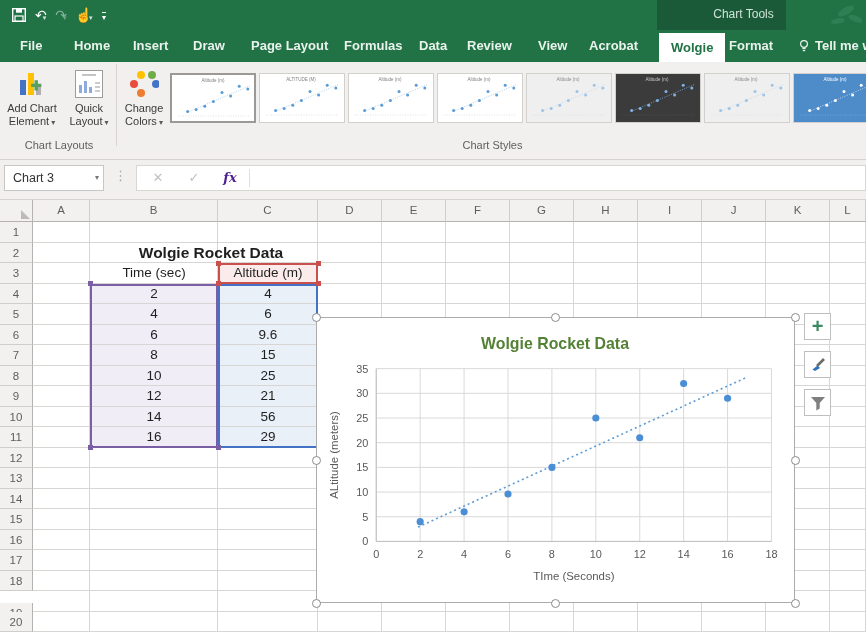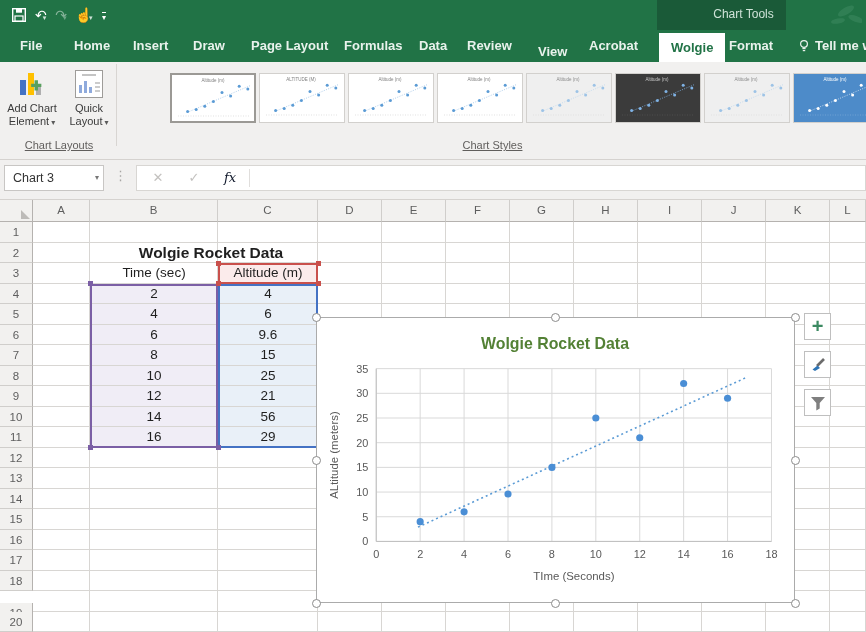--- a/index.html
+++ b/index.html
@@ -24,21 +24,21 @@
   .tab{position:absolute;top:30px;height:32px;line-height:32px;color:#E9F2EC;font-size:13px;
        padding:0 12px;cursor:default;white-space:nowrap;z-index:2;font-weight:bold;}
   .tab.active{background:#fff;color:#217346;top:33px;height:29px;line-height:29px;z-index:3;}
   .tab .bulb{margin-right:5px;vertical-align:-2px;}
   
   .ribbon{position:absolute;left:0;top:62px;width:866px;height:98px;background:#F1F0EF;border-bottom:1px solid #D5D2CF;box-sizing:border-box;}
   .big-btn{position:absolute;top:66px;height:86px;display:flex;flex-direction:column;align-items:center;padding-top:3px;box-sizing:border-box;}
   .big-btn .lbl{font-size:11px;line-height:13px;color:#3B3B3B;text-align:center;margin-top:3px;}
   .dd{font-size:8px;color:#5A5A5A;margin-left:2px;}
   .grp-divider{position:absolute;left:116px;top:64px;width:1px;height:82px;background:#D8D5D2;}
-  .grp-label{position:absolute;top:139px;font-size:11px;color:#605E5C;text-align:center;text-decoration:underline;}
+  .grp-label{position:absolute;top:139px;font-size:11px;color:#605E5C;text-align:center;}
   .thumb{position:absolute;top:73px;width:86px;height:50px;background:#fff;border:1px solid #D2D0CD;box-sizing:border-box;}
   .thumb.sel{border:2px solid #9B9995;}
   
   .fbar{position:absolute;left:0;top:160px;width:866px;height:40px;background:#F1F0EF;border-bottom:1px solid #D5D2CF;box-sizing:border-box;}
   .name-box{position:absolute;left:4px;top:165px;width:100px;height:26px;background:#fff;border:1px solid #C8C6C4;box-sizing:border-box;
        font-size:12.5px;color:#333;line-height:24px;padding-left:8px;}
   .name-dd{position:absolute;right:4px;top:0;font-size:8px;color:#777;line-height:24px;}
   .nb-dots{position:absolute;left:114px;top:168px;color:#A8A6A4;font-size:13px;letter-spacing:0;}
   .fx-strip{position:absolute;left:136px;top:165px;right:0;height:26px;background:#fff;border:1px solid #D8D6D3;box-sizing:border-box;}
   .fx-btn{position:absolute;top:0;height:24px;line-height:24px;text-align:center;width:26px;font-size:13px;}
@@ -97,21 +97,21 @@
   <div class="tabrow"></div>
   <div id="tabs-host">
       <span class="tab" style="left: 8px;"><span>File</span></span>
       <span class="tab" style="left: 62px;"><span>Home</span></span>
       <span class="tab" style="left: 121px;"><span>Insert</span></span>
       <span class="tab" style="left: 181px;"><span>Draw</span></span>
       <span class="tab" style="left: 239px;"><span>Page Layout</span></span>
       <span class="tab" style="left: 332px;"><span>Formulas</span></span>
       <span class="tab" style="left: 407px;"><span>Data</span></span>
       <span class="tab" style="left: 455px;"><span>Review</span></span>
-      <span class="tab" style="left: 526px; margin-top: 6px;"><span>View</span></span>
+      <span class="tab" style="left: 526px;"><span>View</span></span>
       <span class="tab" style="left: 577px;"><span>Acrobat</span></span>
       <span class="tab active" style="left: 659px;"><span>Wolgie</span></span>
       <span class="tab" style="left: 717px;"><span>Format</span></span>
       <span class="tab" style="left: 786px;"><svg width="12" height="13" class="bulb">
           <circle cx="6" cy="5" r="3.4" fill="none" stroke="#E9F2EC" stroke-width="1.2"></circle>
           <line x1="4.4" y1="9.6" x2="7.6" y2="9.6" stroke="#E9F2EC" stroke-width="1.2"></line>
           <line x1="4.8" y1="11.6" x2="7.2" y2="11.6" stroke="#E9F2EC" stroke-width="1.2"></line>
         </svg><span>Tell me w</span></span>
     </div>
 
@@ -138,20 +138,31 @@
       <line x1="21" y1="14" x2="26" y2="14" stroke="#B0B0B0" stroke-width="1.3"></line>
       <line x1="21" y1="18" x2="26" y2="18" stroke="#B0B0B0" stroke-width="1.3"></line>
       <line x1="21" y1="22" x2="26" y2="22" stroke="#B0B0B0" stroke-width="1.3"></line>
     </svg>
     <div class="lbl"><span>Quick</span><br>
       <span>Layout</span><span class="dd">▾</span></div>
   </div>
 
   <div class="grp-divider"></div>
 
+  <div class="big-btn" style="left:119px;width:50px;">
+    <svg id="cc-dots" width="30" height="30" viewBox="0 0 30 30">
+        <circle cx="12" cy="6" r="4" fill="#FFC000"></circle>
+        <circle cx="23" cy="6" r="4" fill="#70AD47"></circle>
+        <circle cx="5" cy="15" r="4" fill="#E84C3D"></circle>
+        <circle cx="27" cy="15" r="4" fill="#4472C4"></circle>
+        <circle cx="12" cy="24" r="4" fill="#ED7D31"></circle>
+      </svg>
+    <div class="lbl"><span>Change</span><br>
+      <span>Colors</span><span class="dd">▾</span></div>
+  </div>
 
   <div id="gallery-host">
       <div class="thumb sel" style="left: 170px; background: rgb(255, 255, 255);"><svg width="82" height="46">
           <text x="41" y="7" text-anchor="middle" font-size="4.5" fill="#808080">Altitude (m)</text>
           <line x1="6" y1="41" x2="78" y2="41" stroke="#CFCFCF" stroke-width="0.6" stroke-dasharray="1 1.5"></line>
           <line x1="15.17" y1="37.39" x2="79.24" y2="10.209999999999997" stroke="#9DC3E6" stroke-width="0.8" stroke-dasharray="1 1.4"></line>
           <circle cx="15.6" cy="36.4" r="1.5" fill="#5B9BD5"></circle>
           <circle cx="24.2" cy="34.6" r="1.5" fill="#5B9BD5"></circle>
           <circle cx="32.8" cy="31.36" r="1.5" fill="#5B9BD5"></circle>
           <circle cx="41.4" cy="26.5" r="1.5" fill="#5B9BD5"></circle>
@@ -258,21 +269,21 @@
 
   <div class="fbar"></div>
   <div class="name-box">
     <span>Chart 3</span>
     <span class="name-dd">▾</span>
   </div>
   <div class="nb-dots">⋮</div>
   <div class="fx-strip">
     <div class="fx-btn" style="left:8px;color:#C3C1BF;">✕</div>
     <div class="fx-btn" style="left:44px;color:#C3C1BF;">✓</div>
-    <div class="fx-btn" style="left:80px;color:#0f172a;font-family:'DejaVu Serif',serif;font-style:italic;font-weight:normal;">fx</div>
+    <div class="fx-btn" style="left:80px;color:#4c1d95;font-family:'DejaVu Serif',serif;font-style:italic;font-weight:bold;">fx</div>
     <div class="fx-divider"></div>
     <input class="formula-input" value="" style="">
   </div>
 
   <div class="sheet">
     <div class="corner"></div>
     <div id="sheet-host">
         <div class="colhead" style="left: 33px; width: 57px;">A</div>
         <div class="colhead" style="left: 90px; width: 128px;">B</div>
         <div class="colhead" style="left: 218px; width: 100px;">C</div>

